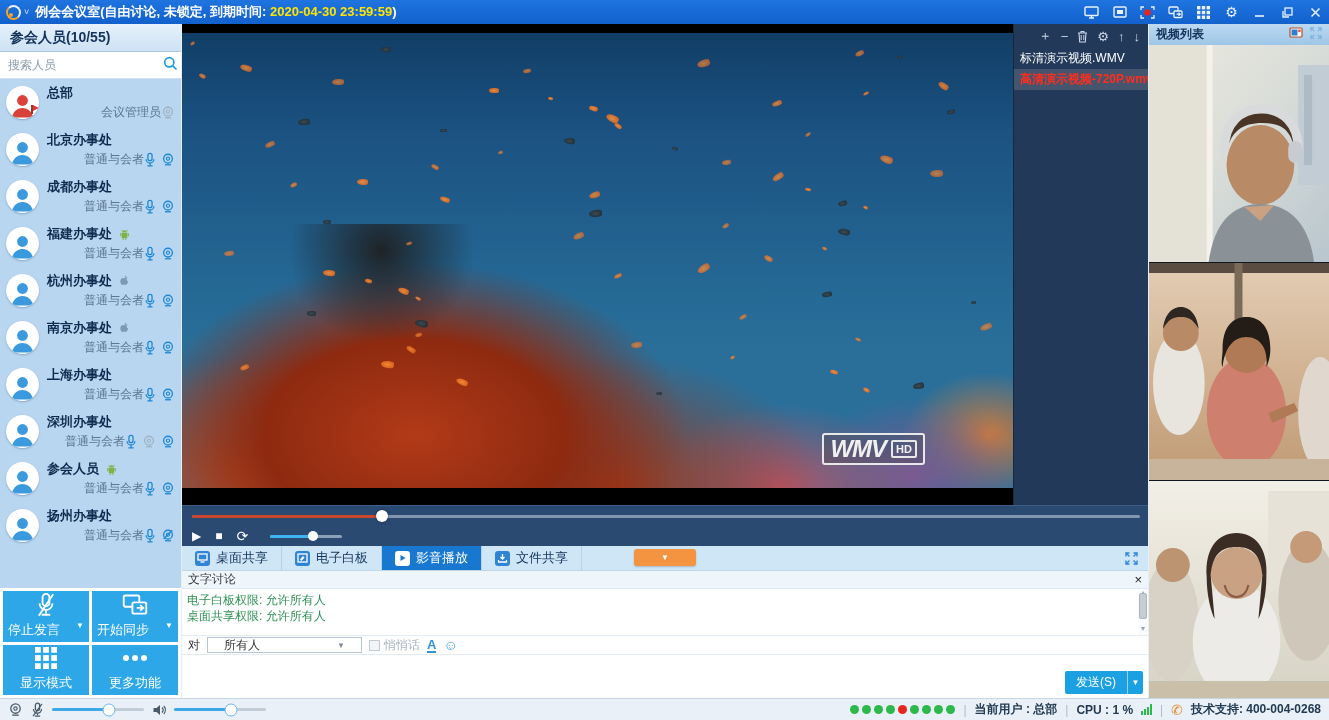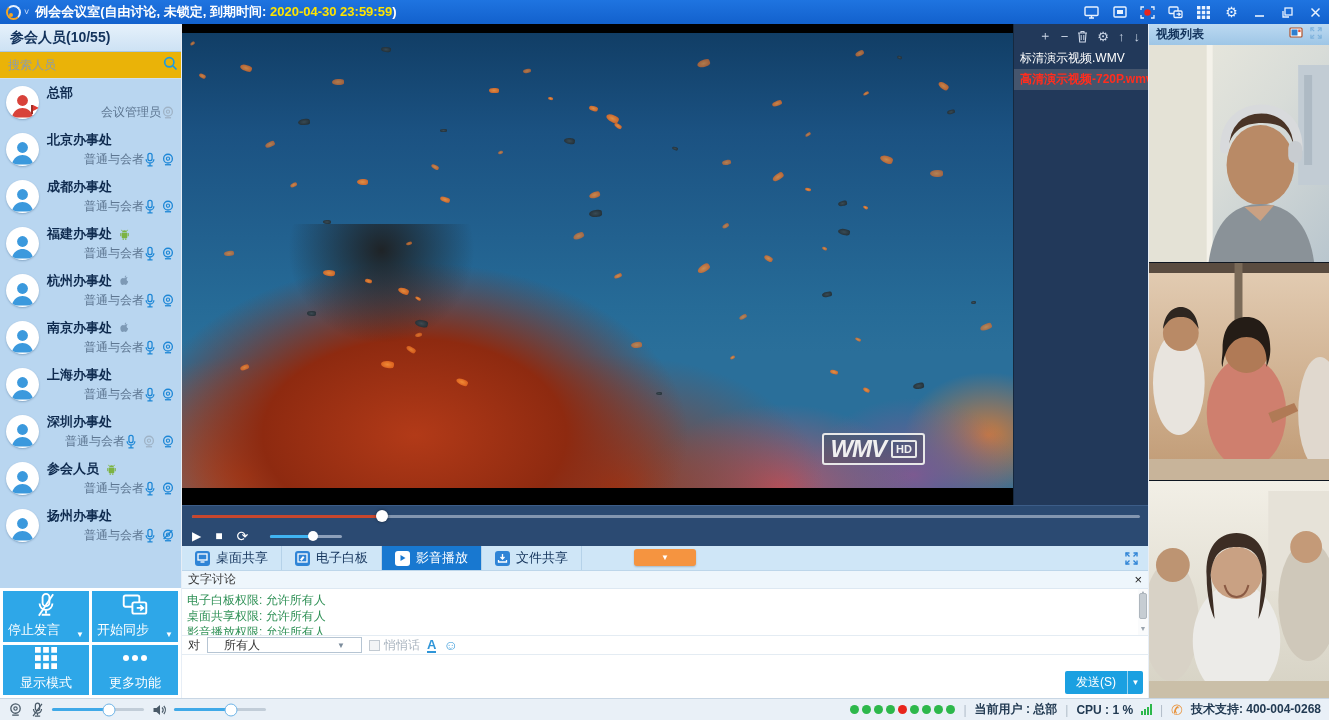--- a/index.html
+++ b/index.html
@@ -16,21 +16,21 @@
   .tb-icons{margin-left:auto;display:flex;align-items:center;gap:13px;}
   .tb-ic{width:15px;height:13px;display:inline-flex;align-items:center;justify-content:center;color:#eaf3ff;}
   .tb-ic svg{display:block;}
 
   
   .main{flex:1;display:flex;min-height:0;}
 
   
   .left{width:182px;flex:0 0 182px;background:#b9d6f0;display:flex;flex-direction:column;border-right:1px solid #e7eef6;}
   .lp-header{height:28px;flex:0 0 28px;background:linear-gradient(#e6f1fb,#cde2f4);display:flex;align-items:center;padding:0 10px;font-size:14px;font-weight:bold;color:#13335c;border-bottom:1px solid #a9c8e4;}
-  .search{height:27px;flex:0 0 27px;background:#eab308;display:flex;align-items:center;padding:0 8px;border-bottom:1px solid #cfe0ef;}
+  .search{height:27px;flex:0 0 27px;background:#ffffff;display:flex;align-items:center;padding:0 8px;border-bottom:1px solid #cfe0ef;}
   .search input{flex:1;border:none;outline:none;font-size:12px;color:#444;background:transparent;}
   .search input::placeholder{color:#8a9cae;}
   .search .sic{color:#1d9be0;}
   .plist{flex:1;overflow:hidden;}
   .prow{height:47px;display:flex;align-items:center;padding:0 6px 0 6px;text-align:right;}
   .avatar{width:33px;height:33px;border-radius:50%;background:#fff;flex:0 0 33px;position:relative;overflow:hidden;box-shadow:0 1px 2px rgba(40,80,120,.35);}
   .avatar svg{position:absolute;left:3px;top:4px;width:27px;height:30px;}
   .avatar .ph{fill:#3b99dd;}
   .avatar.admin .ph{fill:#d8423a;}
   .avatar .flagpx{position:absolute;right:6px;bottom:5px;width:2px;height:9px;background:#a03028;}
@@ -42,21 +42,21 @@
   .prole-row{display:flex;align-items:center;margin-top:2px;}
   .prole{font-size:12px;color:#5f7astroke;color:#5d7691;flex:1;}
   .picons{display:flex;align-items:center;gap:5px;}
   .pic{display:inline-flex;color:#1d87d6;}
   .pic.gray{color:#9fb3c6;}
   .pic svg{display:block;}
 
   .action-grid{flex:0 0 110px;display:grid;grid-template-columns:1fr 1fr;grid-template-rows:1fr 1fr;gap:3px;background:#fff;padding:3px;}
   .abtn{background:#2ea7e8;color:#fff;display:flex;flex-direction:column;align-items:center;justify-content:center;gap:5px;cursor:pointer;}
   .abtn .aic{height:22px;display:flex;align-items:center;justify-content:center;color:#fff;}
-  .abtn .alabel{font-size:13px;display:flex;align-items:flex-end;gap:16px;}
+  .abtn .alabel{font-size:13px;display:flex;align-items:flex-start;gap:16px;}
   .abtn .caret{font-size:8px;}
 
   
   .center{flex:1;display:flex;flex-direction:column;min-width:0;}
   .media-row{flex:0 0 481px;display:flex;min-height:0;}
   .video-display{flex:1;background:#000;position:relative;overflow:hidden;}
   .scene{position:absolute;left:0;top:9px;right:0;bottom:17px;background:linear-gradient(180deg,#113e66 0%,#1b5282 22%,#22618f 45%,#266b97 60%,#2a6f9a 70%);}
   .coral{position:absolute;left:0;right:0;bottom:0;height:58%;background:
     radial-gradient(ellipse 150px 150px at 24% 10%,rgba(30,24,20,.85) 0%,rgba(30,24,20,0) 62%),
     radial-gradient(ellipse 380px 240px at 28% 80%,#b23a18 0%,#8e2a10 40%,rgba(142,42,16,0) 72%),
@@ -813,21 +813,20 @@
       </div>
 
       <div class="chat">
         <div class="chat-header">
           <span>文字讨论</span>
           <span class="chat-close">×</span>
         </div>
         <div class="chat-body" id="msgs">
           <div class="msg">电子白板权限: 允许所有人</div>
             <div class="msg">桌面共享权限: 允许所有人</div>
-            <div class="msg">影音播放权限: 允许所有人</div>
             <div class="chat-scroll">
             <span class="arr">▲</span>
             <span class="track">
                 <span class="thumb"></span>
               </span>
             <span class="arr">▼</span>
           </div>
         </div>
         <div class="chat-toolbar">
           <span>对</span>

